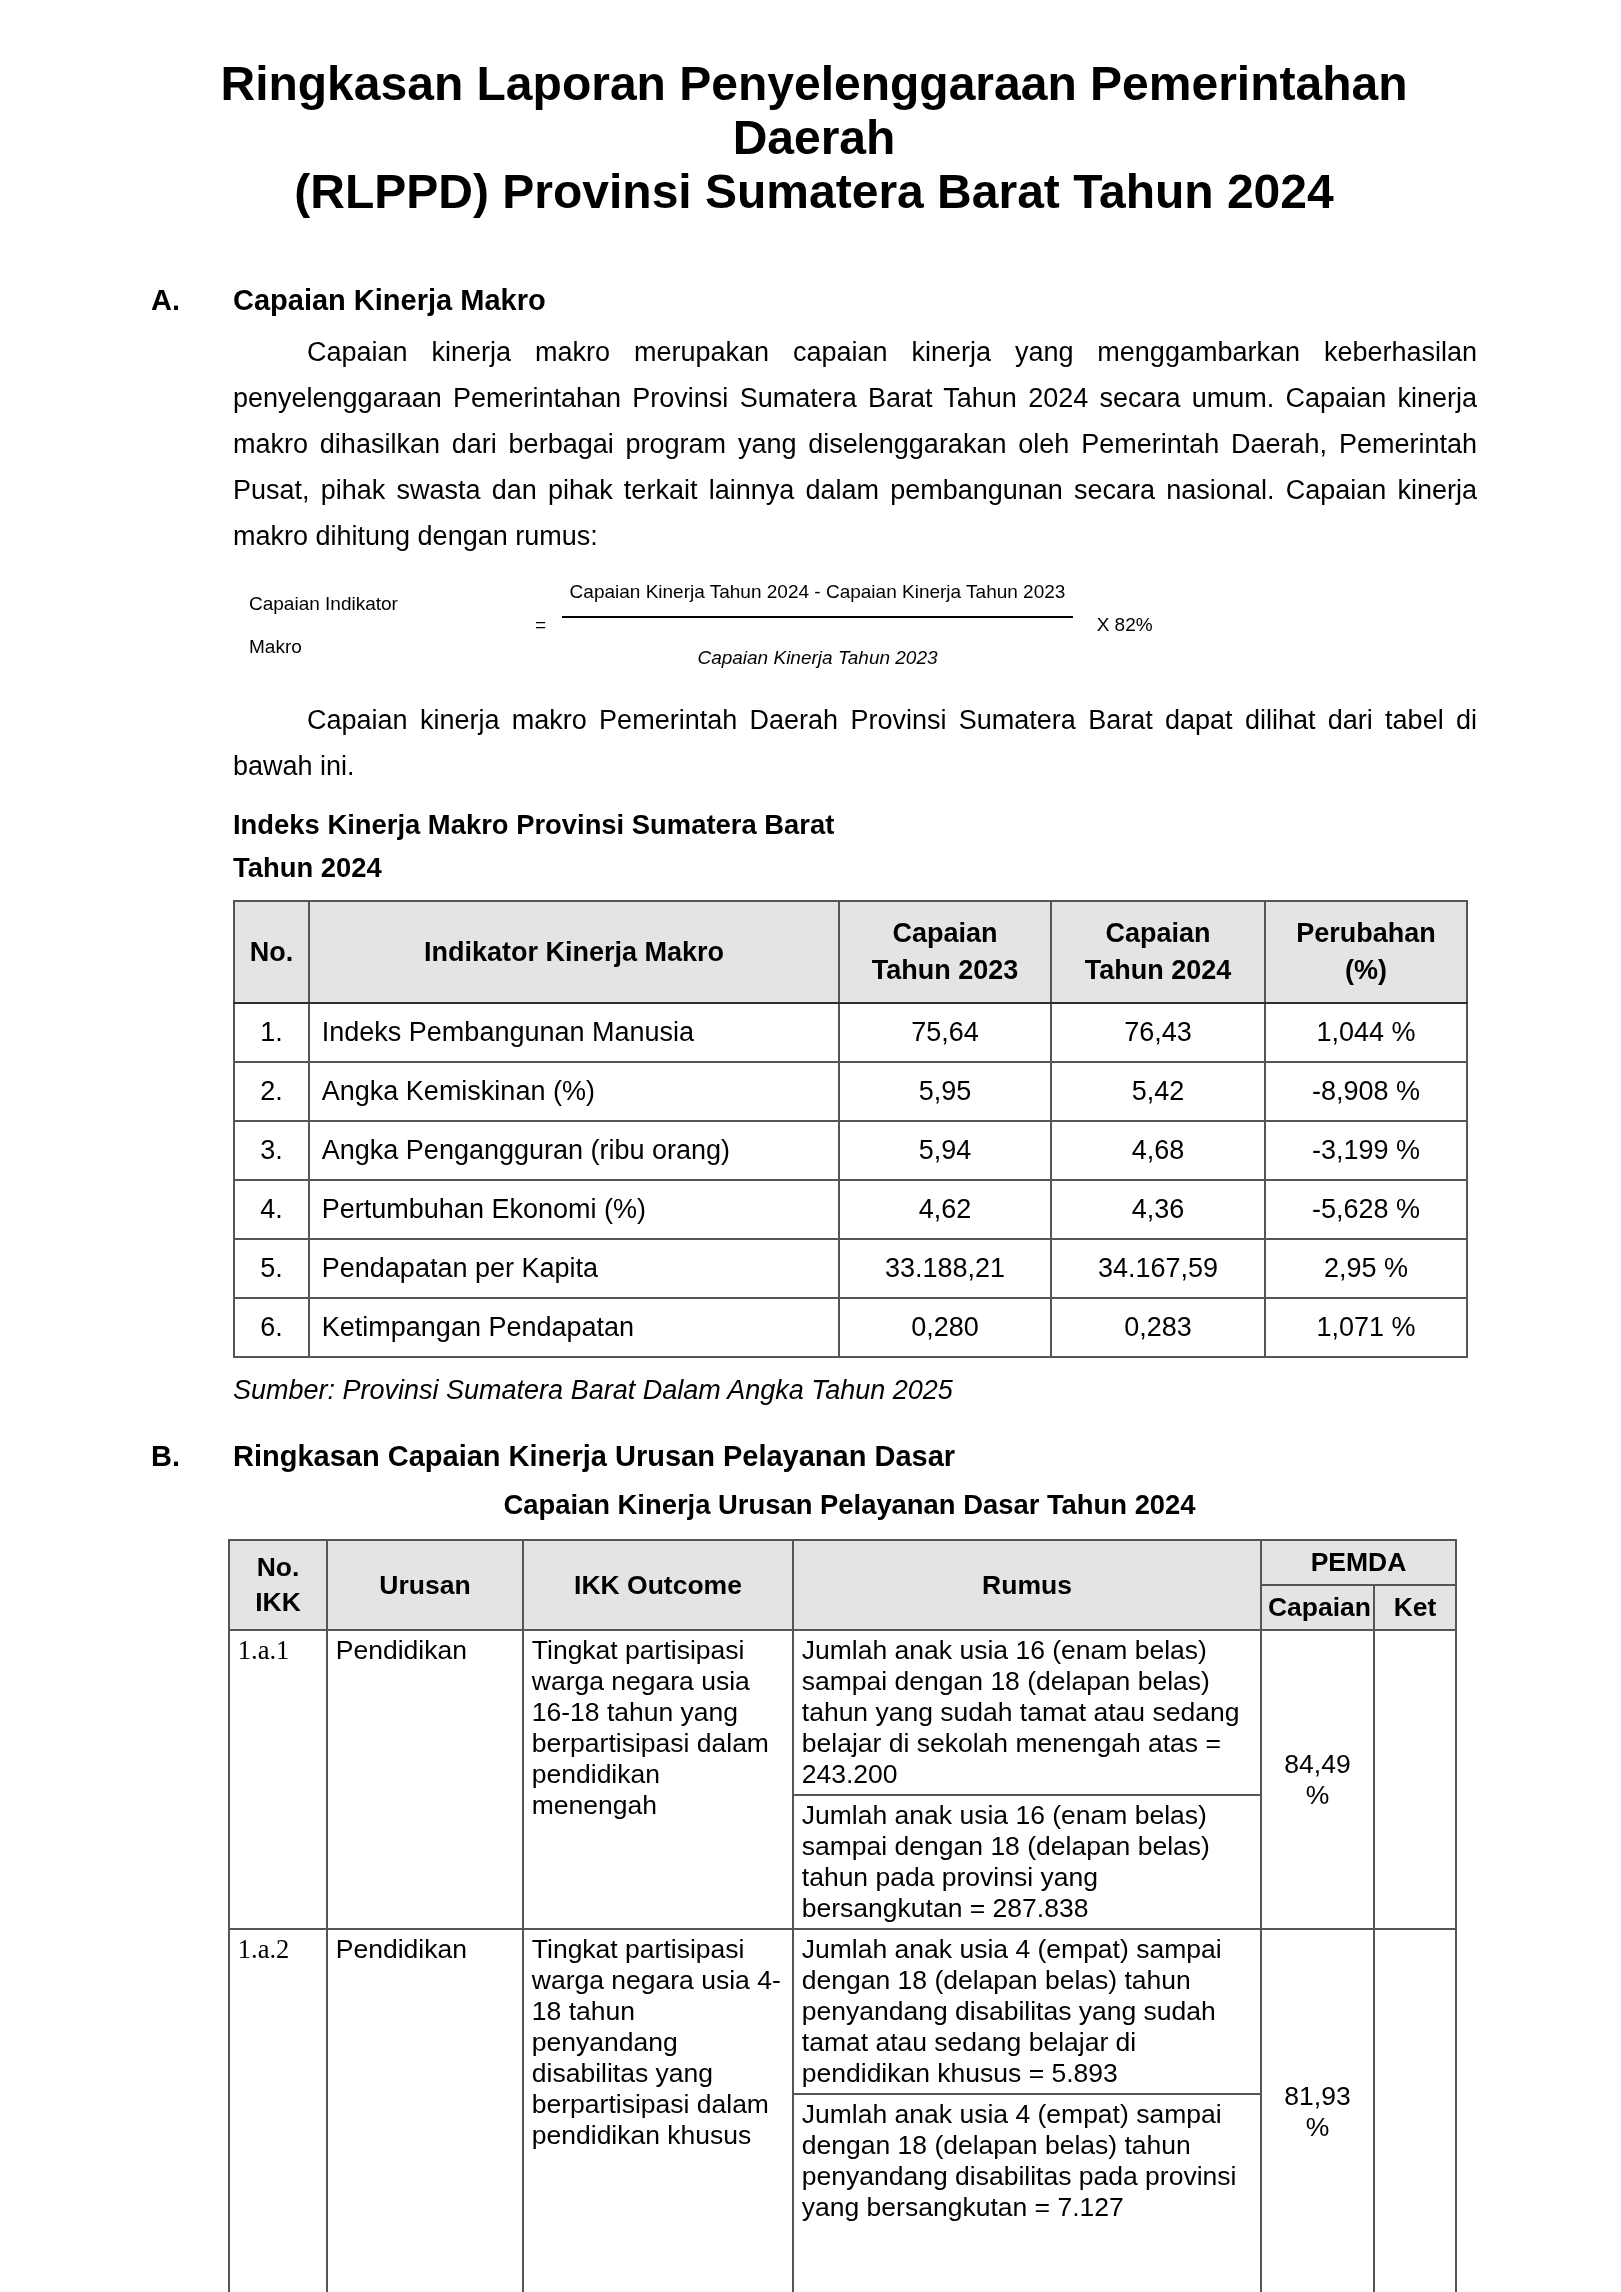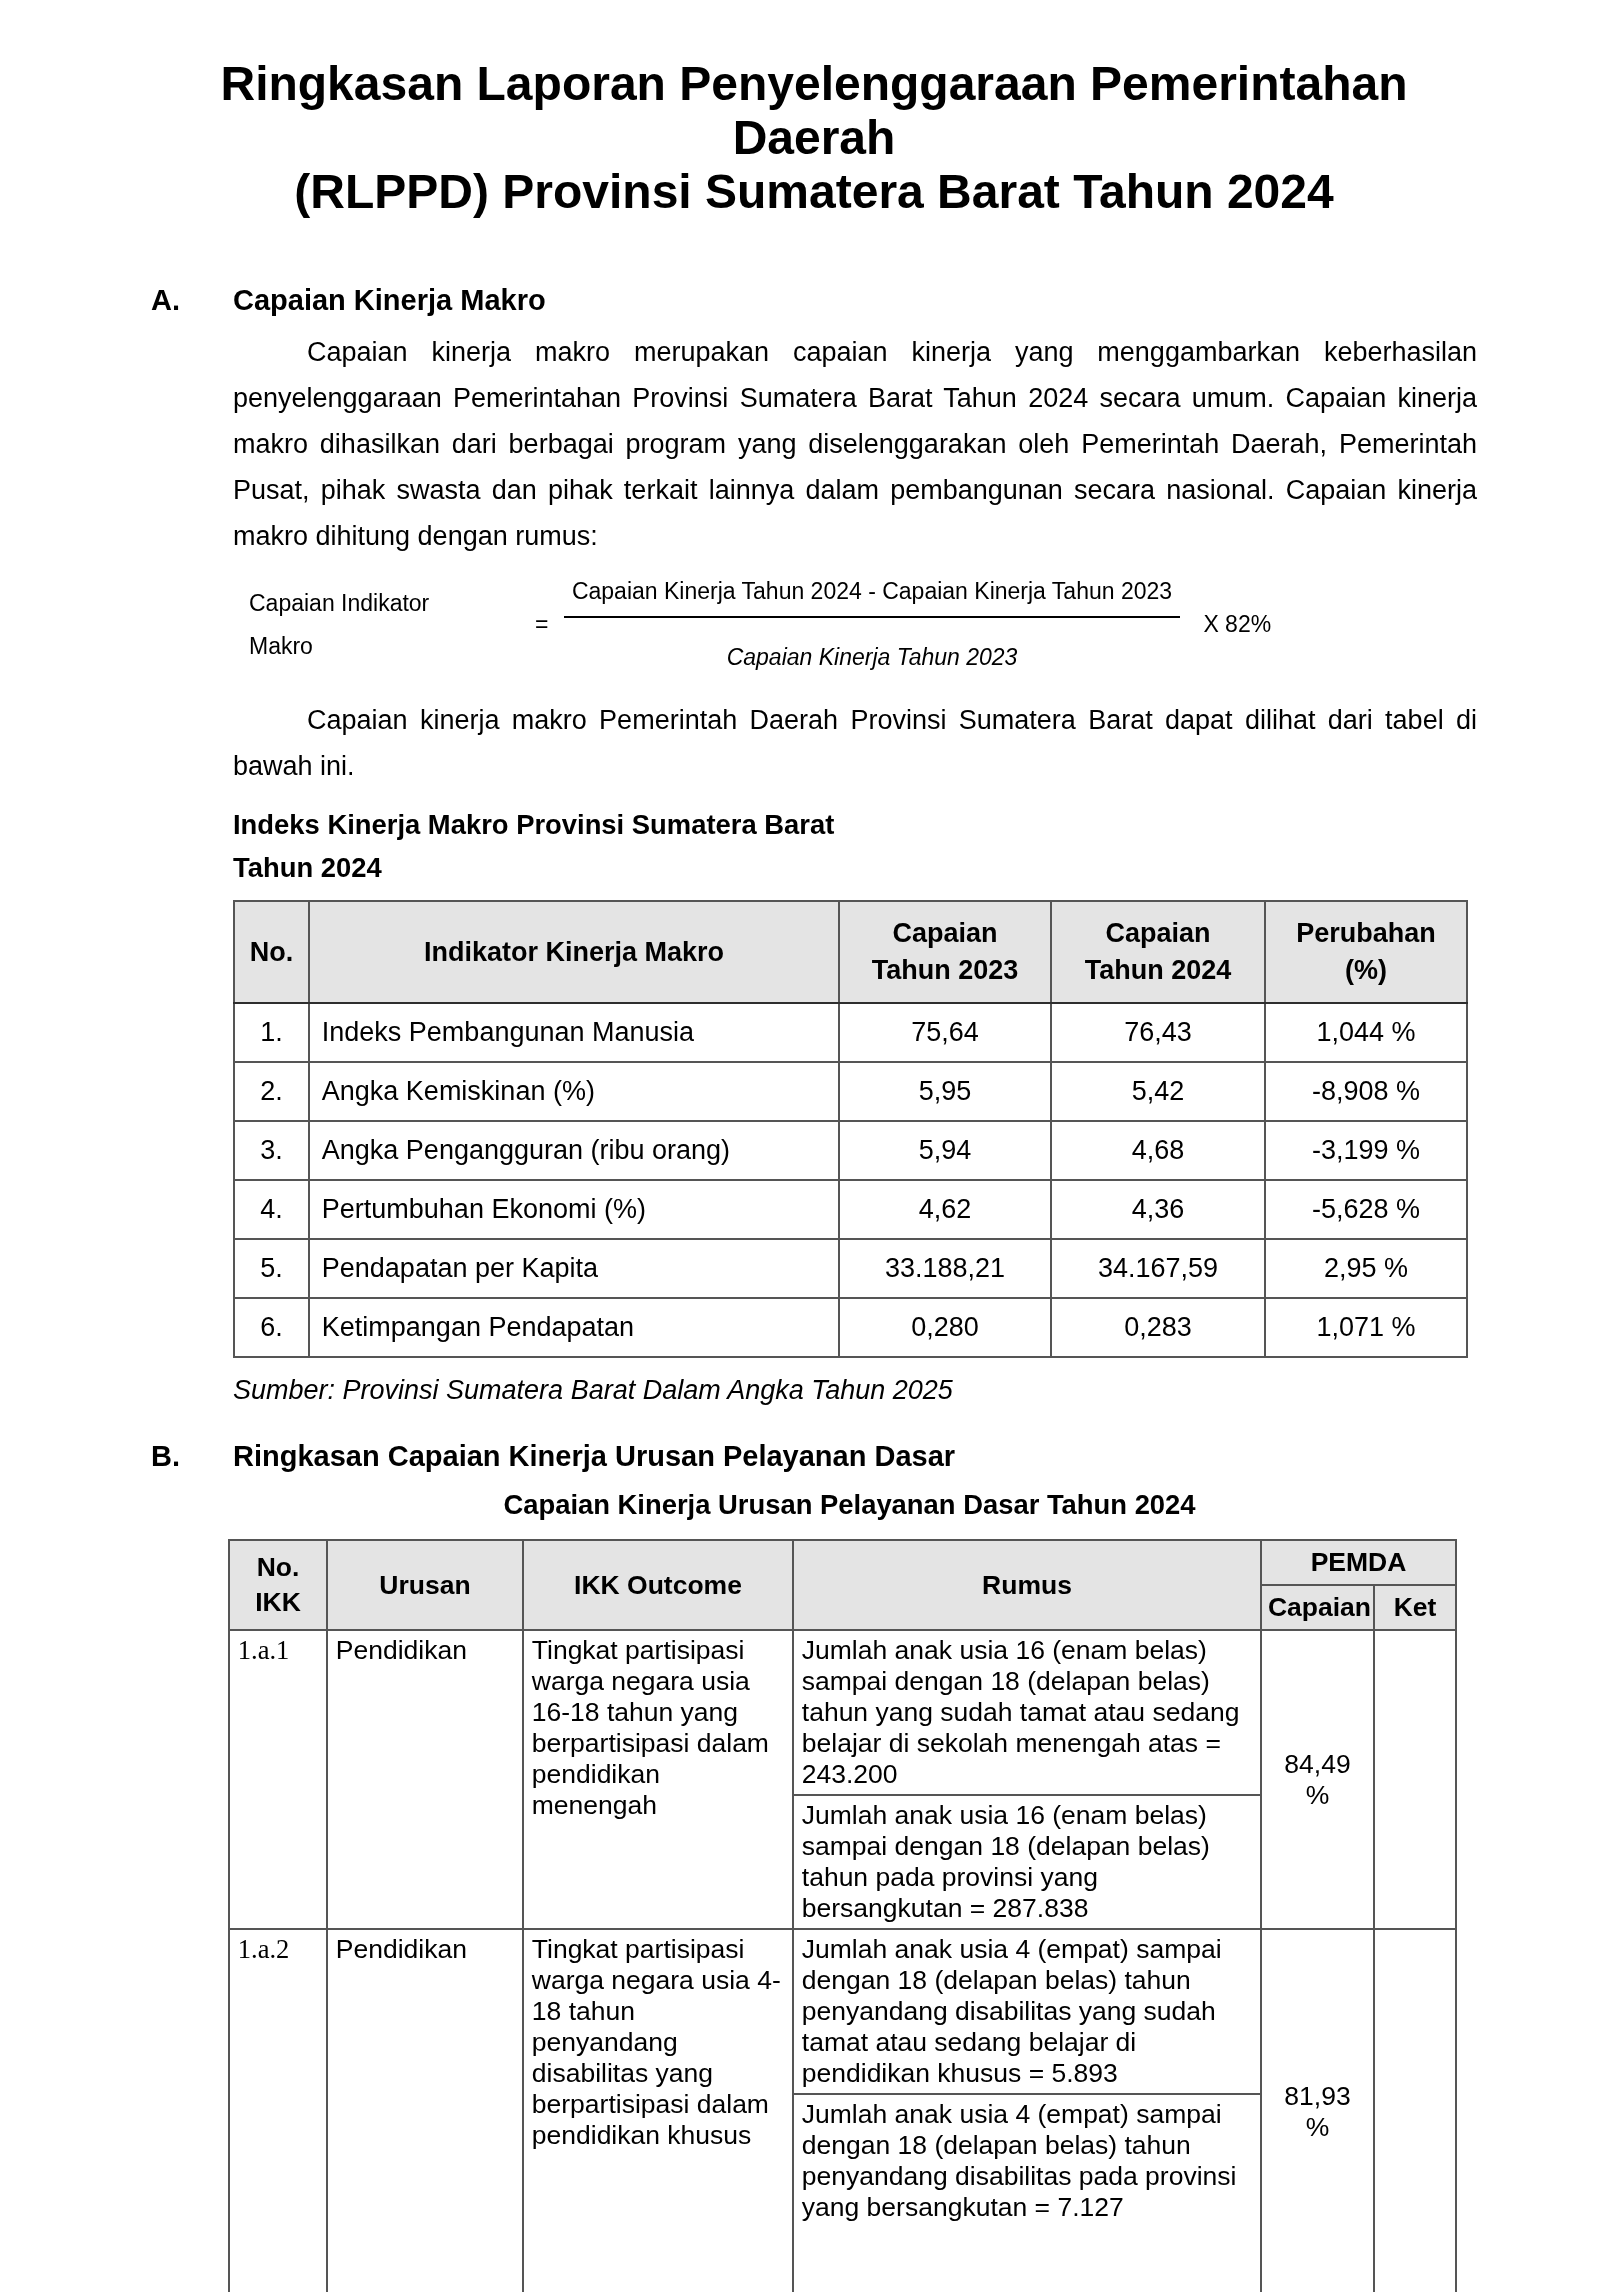--- a/index.html
+++ b/index.html
@@ -15,21 +15,21 @@
   .section-head { display: flex; font-weight: bold; font-size: 29px; line-height: 41px; margin-bottom: 7.8px; }
   .section-letter { width: 82px; flex: 0 0 82px; }
 
   .para {
     margin: 0 0 13.7px 82px; font-size: 27px; line-height: 46px;
     text-align: justify; text-indent: 74px;
   }
 
   .formula {
     margin: 7.8px 0 19.6px 98px; display: flex; align-items: center;
-    font-size: 23px;
+    font-size: 19px;
   }
   .formula-label { width: 286px; flex: 0 0 286px; white-space: pre-line; line-height: 43px; }
   .formula-eq { margin-right: 15.7px; }
   .frac { text-align: center; line-height: 39px; }
   .frac-num { border-bottom: 2px solid #000; padding: 0 7.8px 4.9px 7.8px; }
   .frac-den { padding-top: 20px; font-style: italic; }
   .formula-mult { margin-left: 23.5px; }
 
   .t1-title { margin-left: 82px; width: 1233px; font-weight: bold; font-size: 27.4px; line-height: 43px; margin-bottom: 11.8px; }
 

